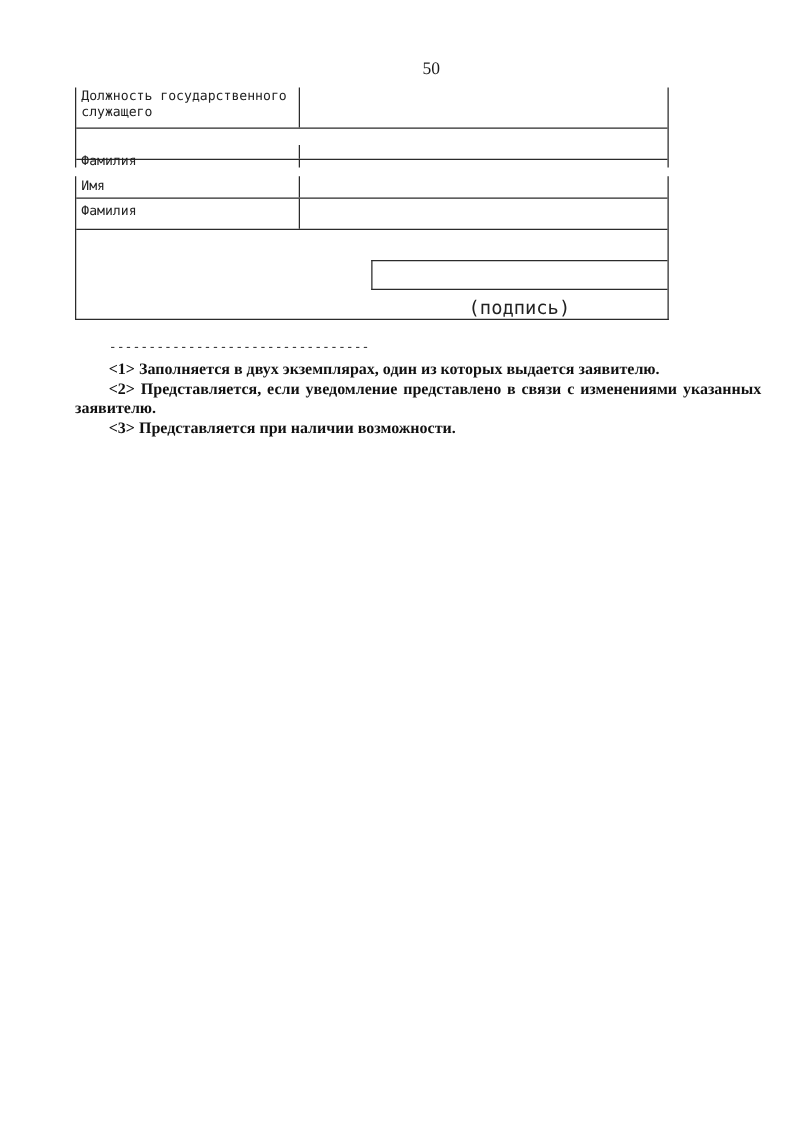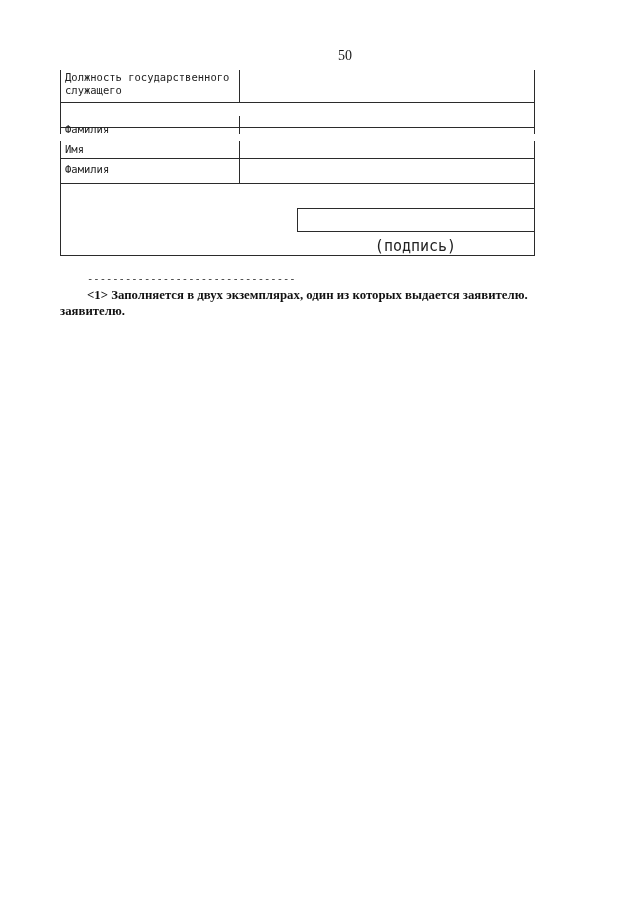--- a/index.html
+++ b/index.html
@@ -141,17 +141,21 @@
     </div>
   </div>
 
   <div class="fn-separator">---------------------------------</div>
 
   <div class="footnotes">
     <p class="fn">
       <span class="fn-line first">&lt;1&gt; Заполняется в двух экземплярах, один из которых выдается заявителю.</span>
     </p>
     <p class="fn">
+      <span class="fn-line first stretch">&lt;2&gt; Представляется, если уведомление представлено в связи с изменениями указанных</span>
       <span class="fn-line">заявителю.</span>
+    </p>
+    <p class="fn">
+      <span class="fn-line first">&lt;3&gt; Представляется при наличии возможности.</span>
     </p>
   </div>
 
 </div>
 
 </body></html>

